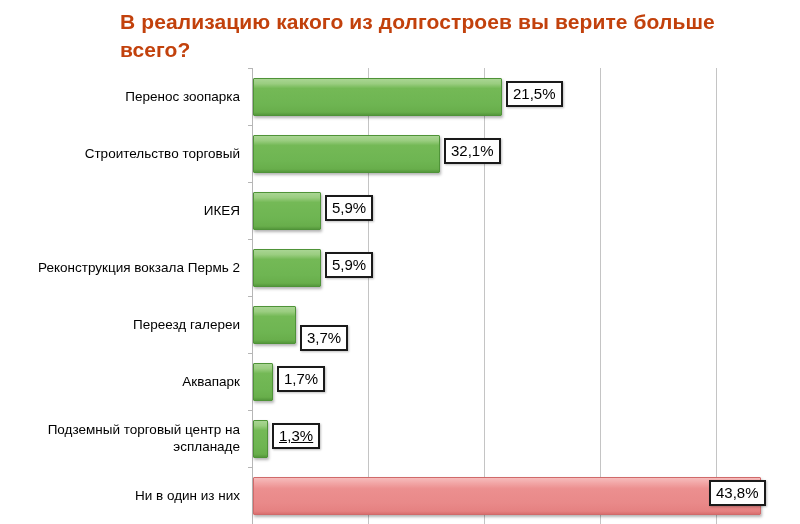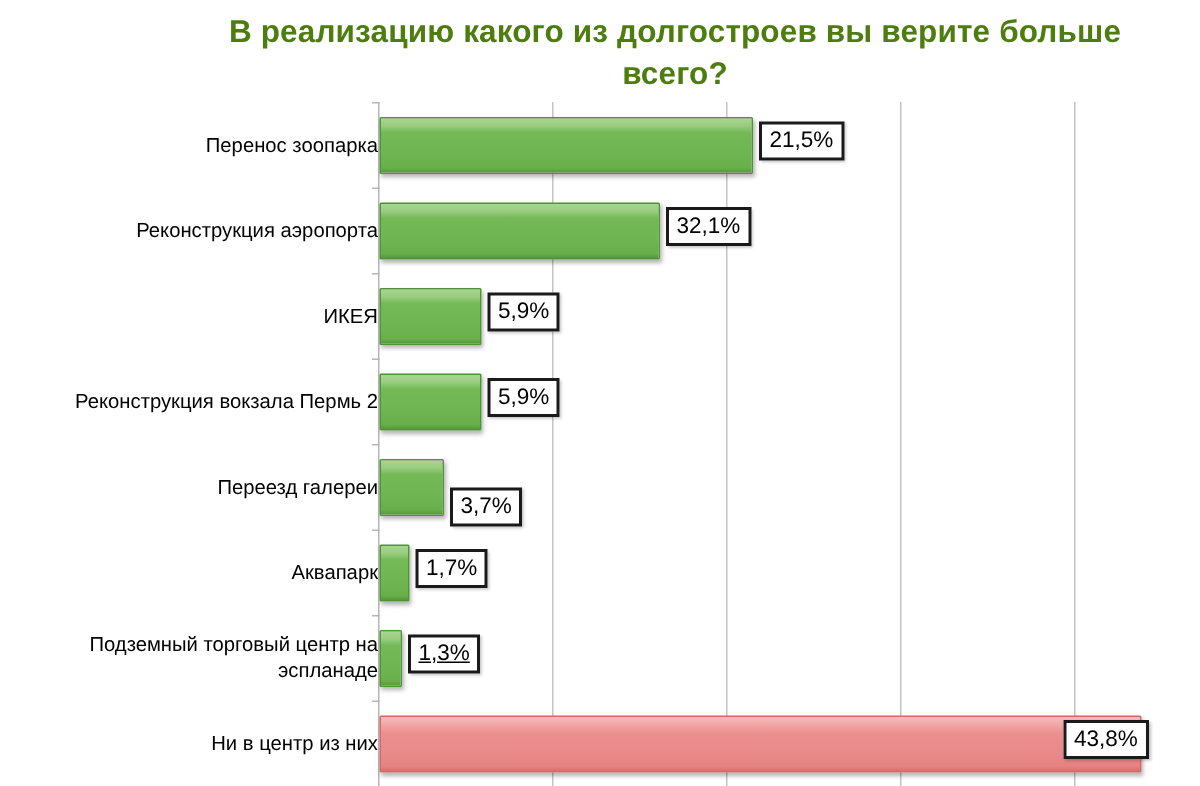--- a/index.html
+++ b/index.html
@@ -17,25 +17,24 @@
     height: 524px;
     background: #ffffff;
   }
 
   
   #chart-title {
     position: absolute;
     left: 120px;
     top: 8px;
     width: 660px;
-    text-align: center;
     font-size: 21px;
     font-weight: bold;
     line-height: 28px;
-    color: #4d7c0f;
+    color: #c2410c;
     letter-spacing: 0.1px;
   }
 
   
   #plot-area {
     position: absolute;
     left: 252px;
     top: 68px;
     width: 548px;
     height: 456px;
@@ -55,21 +54,21 @@
     position: absolute;
     left: -5px;
     width: 5px;
     height: 1px;
     background: #b6b6b6;
   }
 
   
   #category-axis {
     position: absolute;
-    left: 12px;
+    left: 0;
     top: 68px;
     width: 246px;
     height: 456px;
   }
   .cat-label {
     position: absolute;
     right: 0;
     width: 246px;
     text-align: right;
     font-size: 13.5px;
@@ -123,27 +122,27 @@
 </style>
 </head>
 <body>
 
 <div id="chart-root">
 
   <div id="chart-title">В реализацию какого из долгостроев вы верите больше всего?</div>
 
   <div id="category-axis">
     <div class="cat-label" style="top:20px;">Перенос зоопарка</div>
-    <div class="cat-label" style="top:77px;">Реконструкция аэропорта</div>
+    <div class="cat-label" style="top:77px;">Строительство торговый</div>
     <div class="cat-label" style="top:134px;">ИКЕЯ</div>
     <div class="cat-label" style="top:191px;">Реконструкция вокзала Пермь 2</div>
     <div class="cat-label" style="top:248px;">Переезд галереи</div>
     <div class="cat-label" style="top:305px;margin-left:39px;">Аквапарк</div>
     <div class="cat-label" style="top:353px;">Подземный торговый центр на эспланаде</div>
-    <div class="cat-label" style="top:419px;">Ни в центр из них</div>
+    <div class="cat-label" style="top:419px;">Ни в один из них</div>
   </div>
 
   <div id="plot-area">
 
     <div class="gridline" style="left:115px;"></div>
     <div class="gridline" style="left:231px;"></div>
     <div class="gridline" style="left:347px;"></div>
     <div class="gridline" style="left:463px;"></div>
 
     <div class="axis-tick" style="top:0px;"></div>

